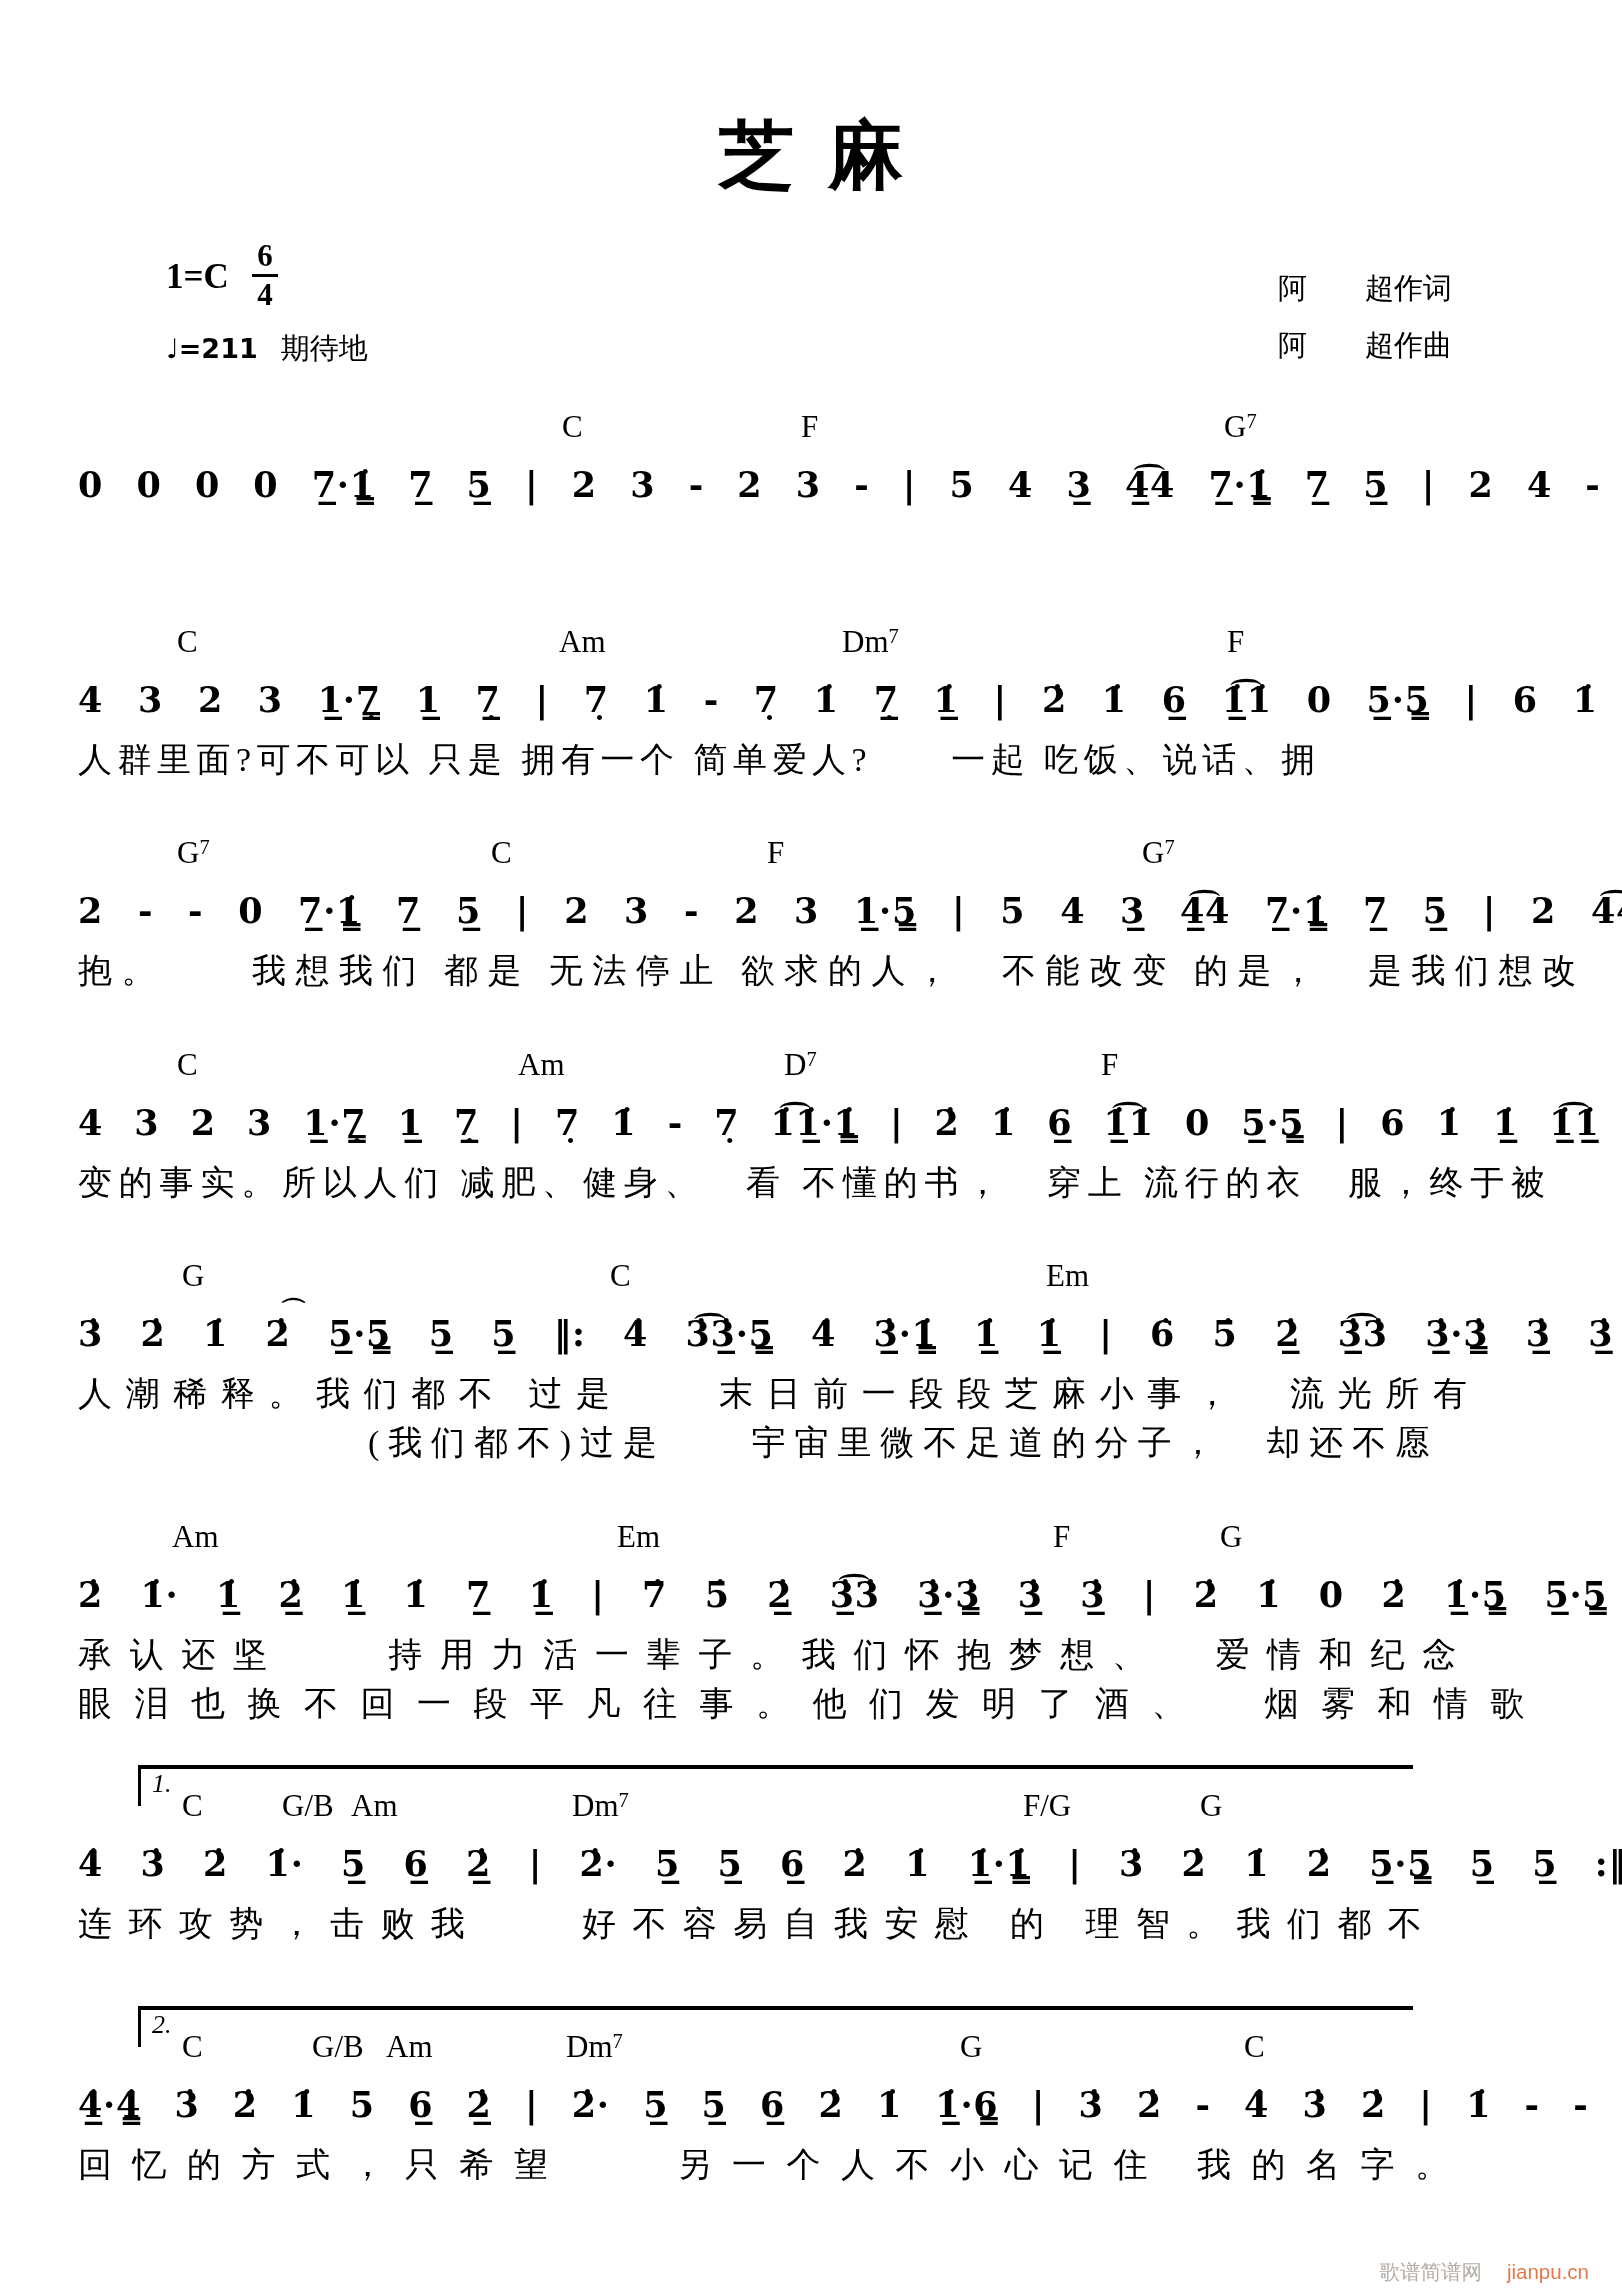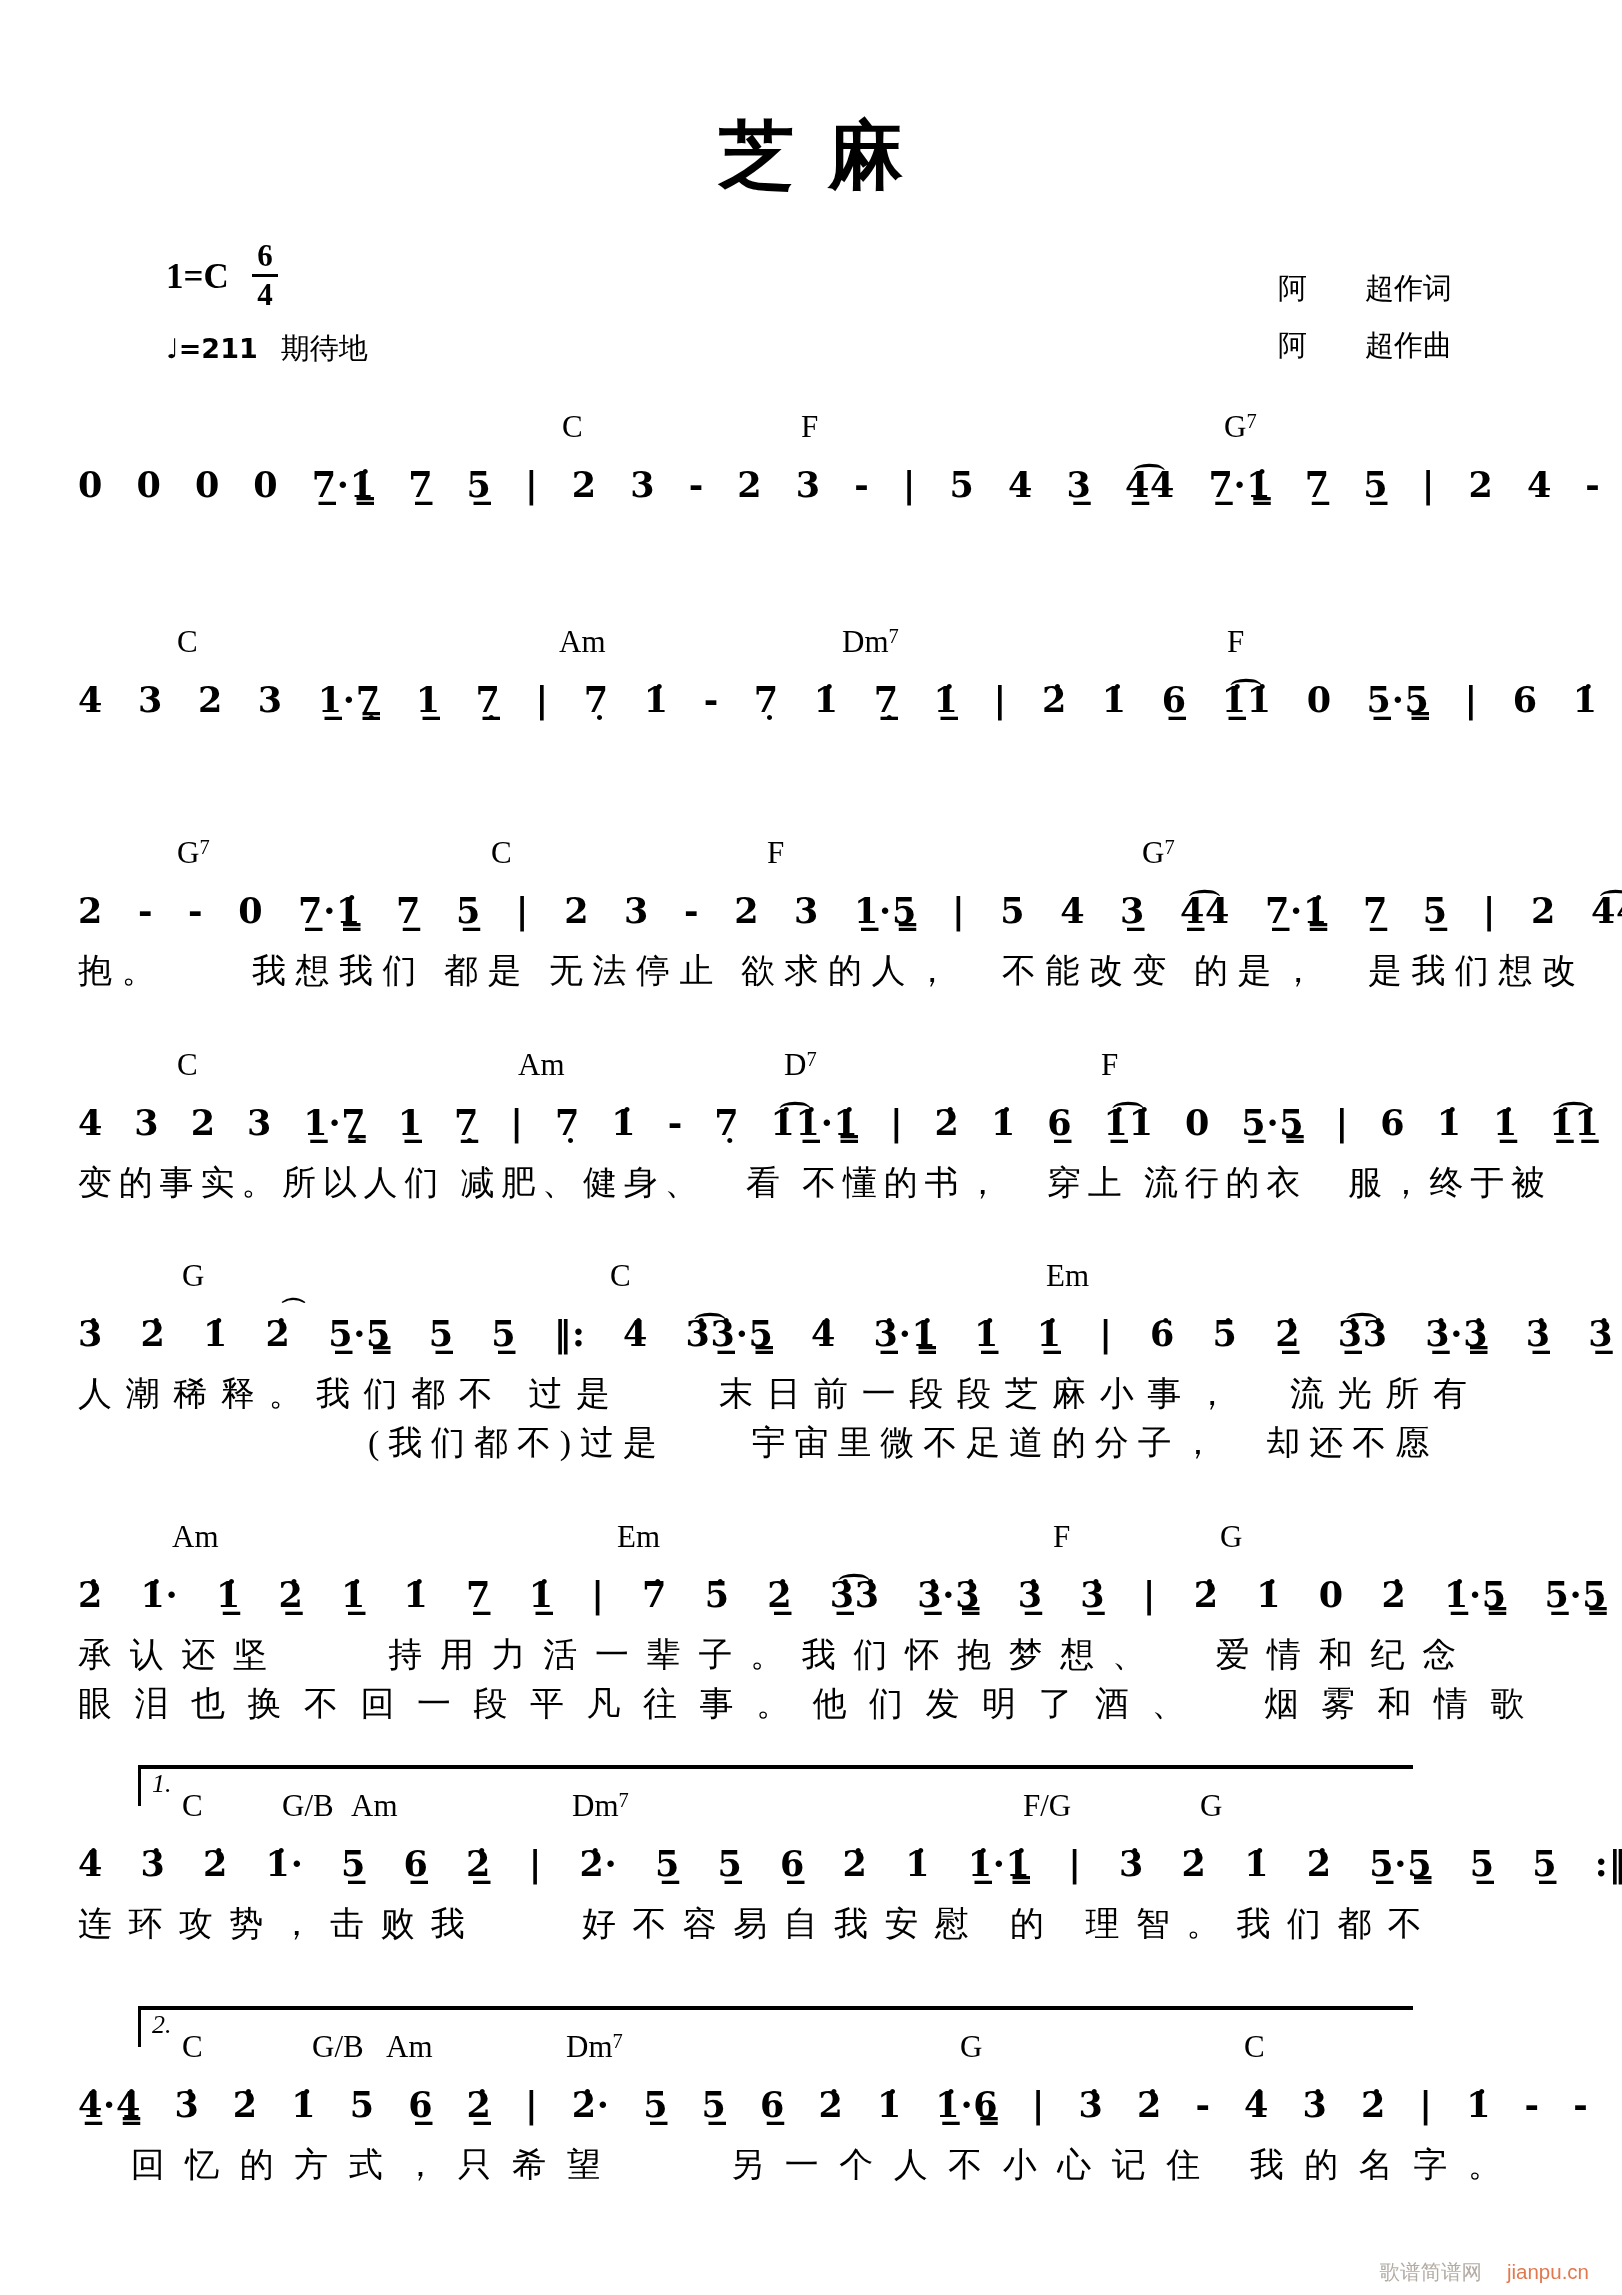--- a/index.html
+++ b/index.html
@@ -66,20 +66,21 @@
 </div>
 
 <div class="system" style="top:624px;">
   <div class="chords">
     <span class="chord" style="left:99px"><span>C</span><span class="sup"></span></span>
     <span class="chord" style="left:481px"><span>Am</span><span class="sup"></span></span>
     <span class="chord" style="left:764px"><span>Dm</span><span class="sup">7</span></span>
     <span class="chord" style="left:1149px"><span>F</span><span class="sup"></span></span>
   </div>
   <div class="notes" style="word-spacing:22px;">4 3 2 3 1̲·7̣̳ 1̲ 7̣̲ | 7̣ 1̇ - 7̣ 1̇ 7̣̲ 1̲̇ | 2̇ 1̇ 6̲ 1̲̇͡1̇ 0 5̲·5̳ | 6 1̇ - 1̇ 1̇· 3 |</div>
+  <div class="lyric" style="letter-spacing:5.5px;">人群里面?可不可以 只是 拥有一个 简单爱人?　　一起 吃饭、说话、拥</div>
 </div>
 
 <div class="system" style="top:835px;">
   <div class="chords">
     <span class="chord" style="left:99px"><span>G</span><span class="sup">7</span></span>
     <span class="chord" style="left:413px"><span>C</span><span class="sup"></span></span>
     <span class="chord" style="left:689px"><span>F</span><span class="sup"></span></span>
     <span class="chord" style="left:1064px"><span>G</span><span class="sup">7</span></span>
   </div>
   <div class="notes" style="word-spacing:22px;">2 - - 0 7̲·1̳̇ 7̲ 5̲ | 2 3 - 2 3 1̲·5̳ | 5 4 3̲ 4̲͡4 7̲·1̳̇ 7̲ 5̲ | 2 4͡4̲·5̣̳ 5̣ 4 4̲·4̳ |</div>
@@ -139,17 +140,17 @@
   <div class="ending"><span class="num">2.</span></div>
   <div class="chords">
     <span class="chord" style="left:104px"><span>C</span><span class="sup"></span></span>
     <span class="chord" style="left:234px"><span>G/B</span><span class="sup"></span></span>
     <span class="chord" style="left:308px"><span>Am</span><span class="sup"></span></span>
     <span class="chord" style="left:488px"><span>Dm</span><span class="sup">7</span></span>
     <span class="chord" style="left:882px"><span>G</span><span class="sup"></span></span>
     <span class="chord" style="left:1166px"><span>C</span><span class="sup"></span></span>
   </div>
   <div class="notes" style="word-spacing:20.5px;">4̲̇·4̳̇ 3̇ 2̇ 1̇ 5 6̲ 2̲̇ | 2̇· 5̲ 5̲ 6̲ 2̇ 1̇ 1̲̇·6̳ | 3̇ 2̇ - 4̇ 3̇ 2̇ | 1̇ - - 1̇ - - ‖</div>
-  <div class="lyric" style="letter-spacing:20.5px;text-align:center;">回忆的方式，只希望　　另一个人不小心记住 我的名字。</div>
+  <div class="lyric" style="letter-spacing:20.5px;">回忆的方式，只希望　　另一个人不小心记住 我的名字。</div>
 </div>
 
 <div class="wm"><span>歌谱简谱网</span><span class="url">jianpu.cn</span></div>
 
 
 </body></html>

